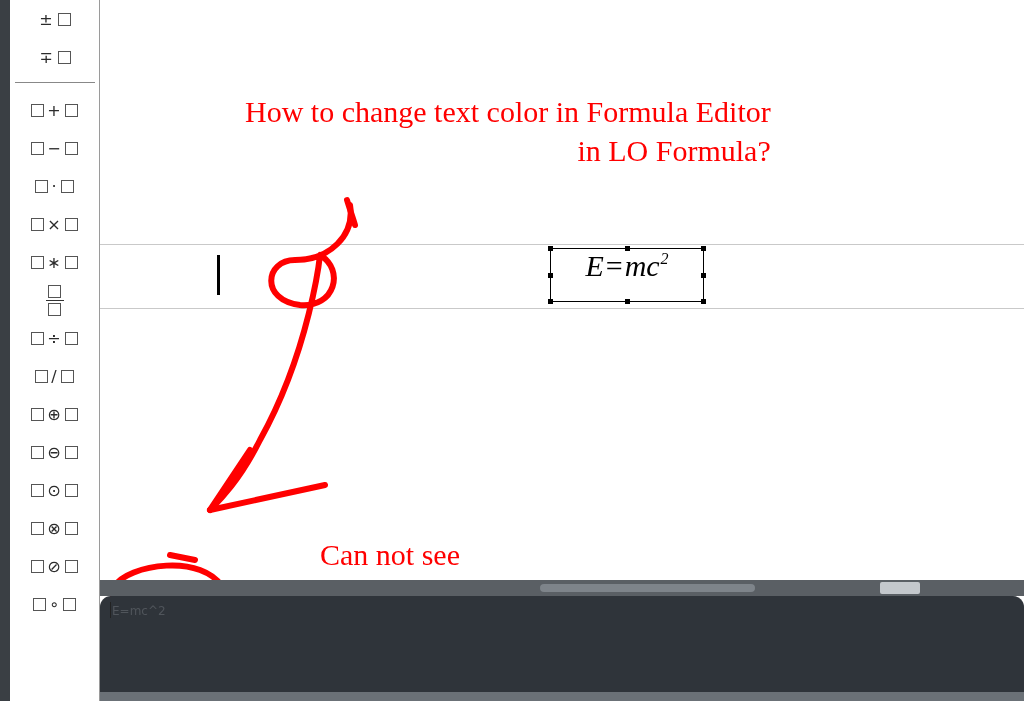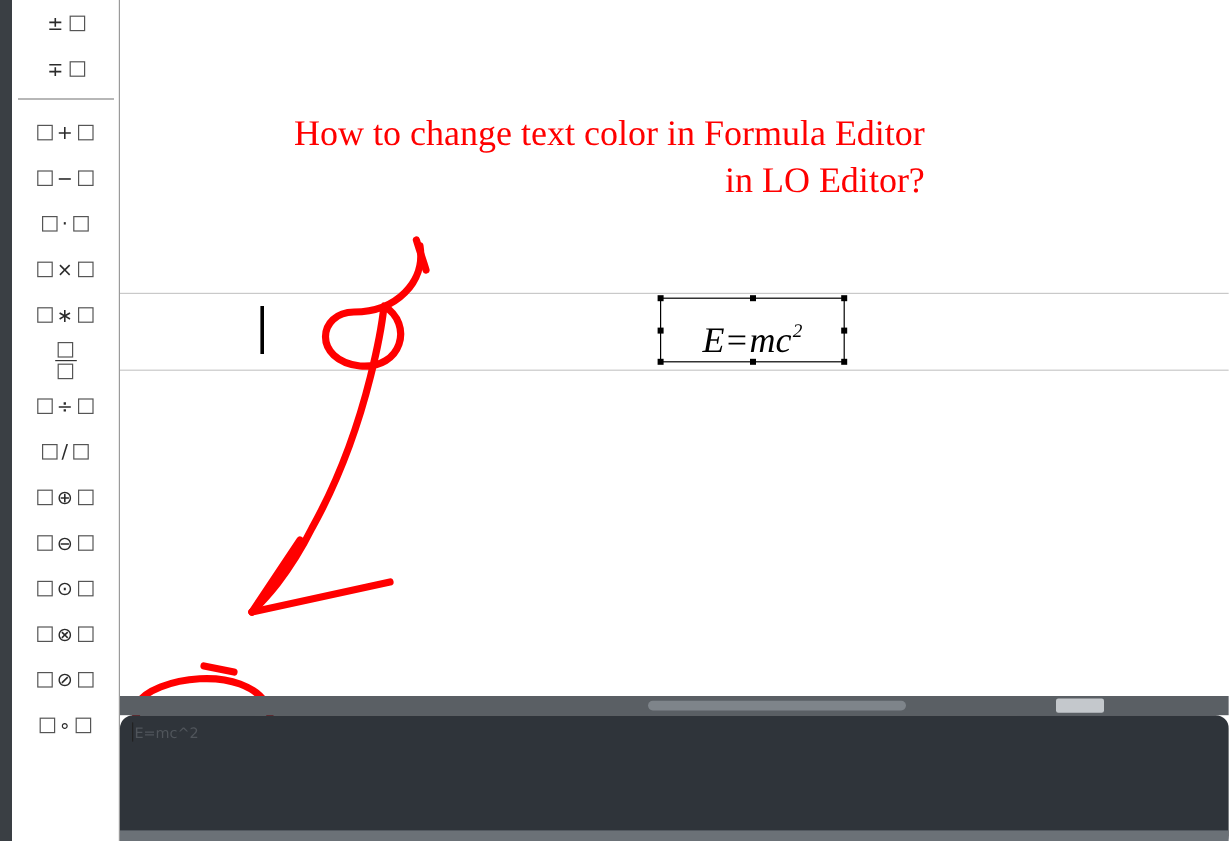--- a/index.html
+++ b/index.html
@@ -105,21 +105,21 @@
   
   .formula-frame {
     position:absolute;
     left:450px;
     top:248px;
     width:152px;
     height:52px;
     border:1px solid #000;
     background:#fff;
     display:flex;
-    align-items:flex-end;
+    align-items:flex-start;
     justify-content:center;
   }
   .handle {
     position:absolute;
     width:5px;
     height:5px;
     background:#000;
   }
   .formula-render {
     font-family: "Times New Roman", Georgia, serif;
@@ -326,22 +326,23 @@
       <span class="handle" style="left:-3px;bottom:-3px;"></span>
       <span class="handle" style="left:74px;bottom:-3px;"></span>
       <span class="handle" style="right:-3px;bottom:-3px;"></span>
       <span class="formula-render">
         <span>E</span><span class="eq">=</span><span>mc</span><span class="sup">2</span>
       </span>
     </div>
 
     <div class="anno" style="left:145px; top:92px;text-align:right;">
       <span>How to change text color in Formula Editor</span><br>
-      <span>in LO Editor?</span>
+      <span>in LO Formula?</span>
     </div>
+    <div class="anno" style="left:220px; top:535px;">Can not see</div>
   </div>
 
   <svg class="overlay-svg" viewBox="0 0 924 701">
     <g stroke="#ff0000" stroke-width="6" fill="none" stroke-linecap="round" stroke-linejoin="round">
 
       <path d="M250 205
                C255 235, 230 260, 195 260
                C165 260, 160 300, 200 305
                C235 308, 245 270, 220 255
                C220 255, 210 350, 160 440

